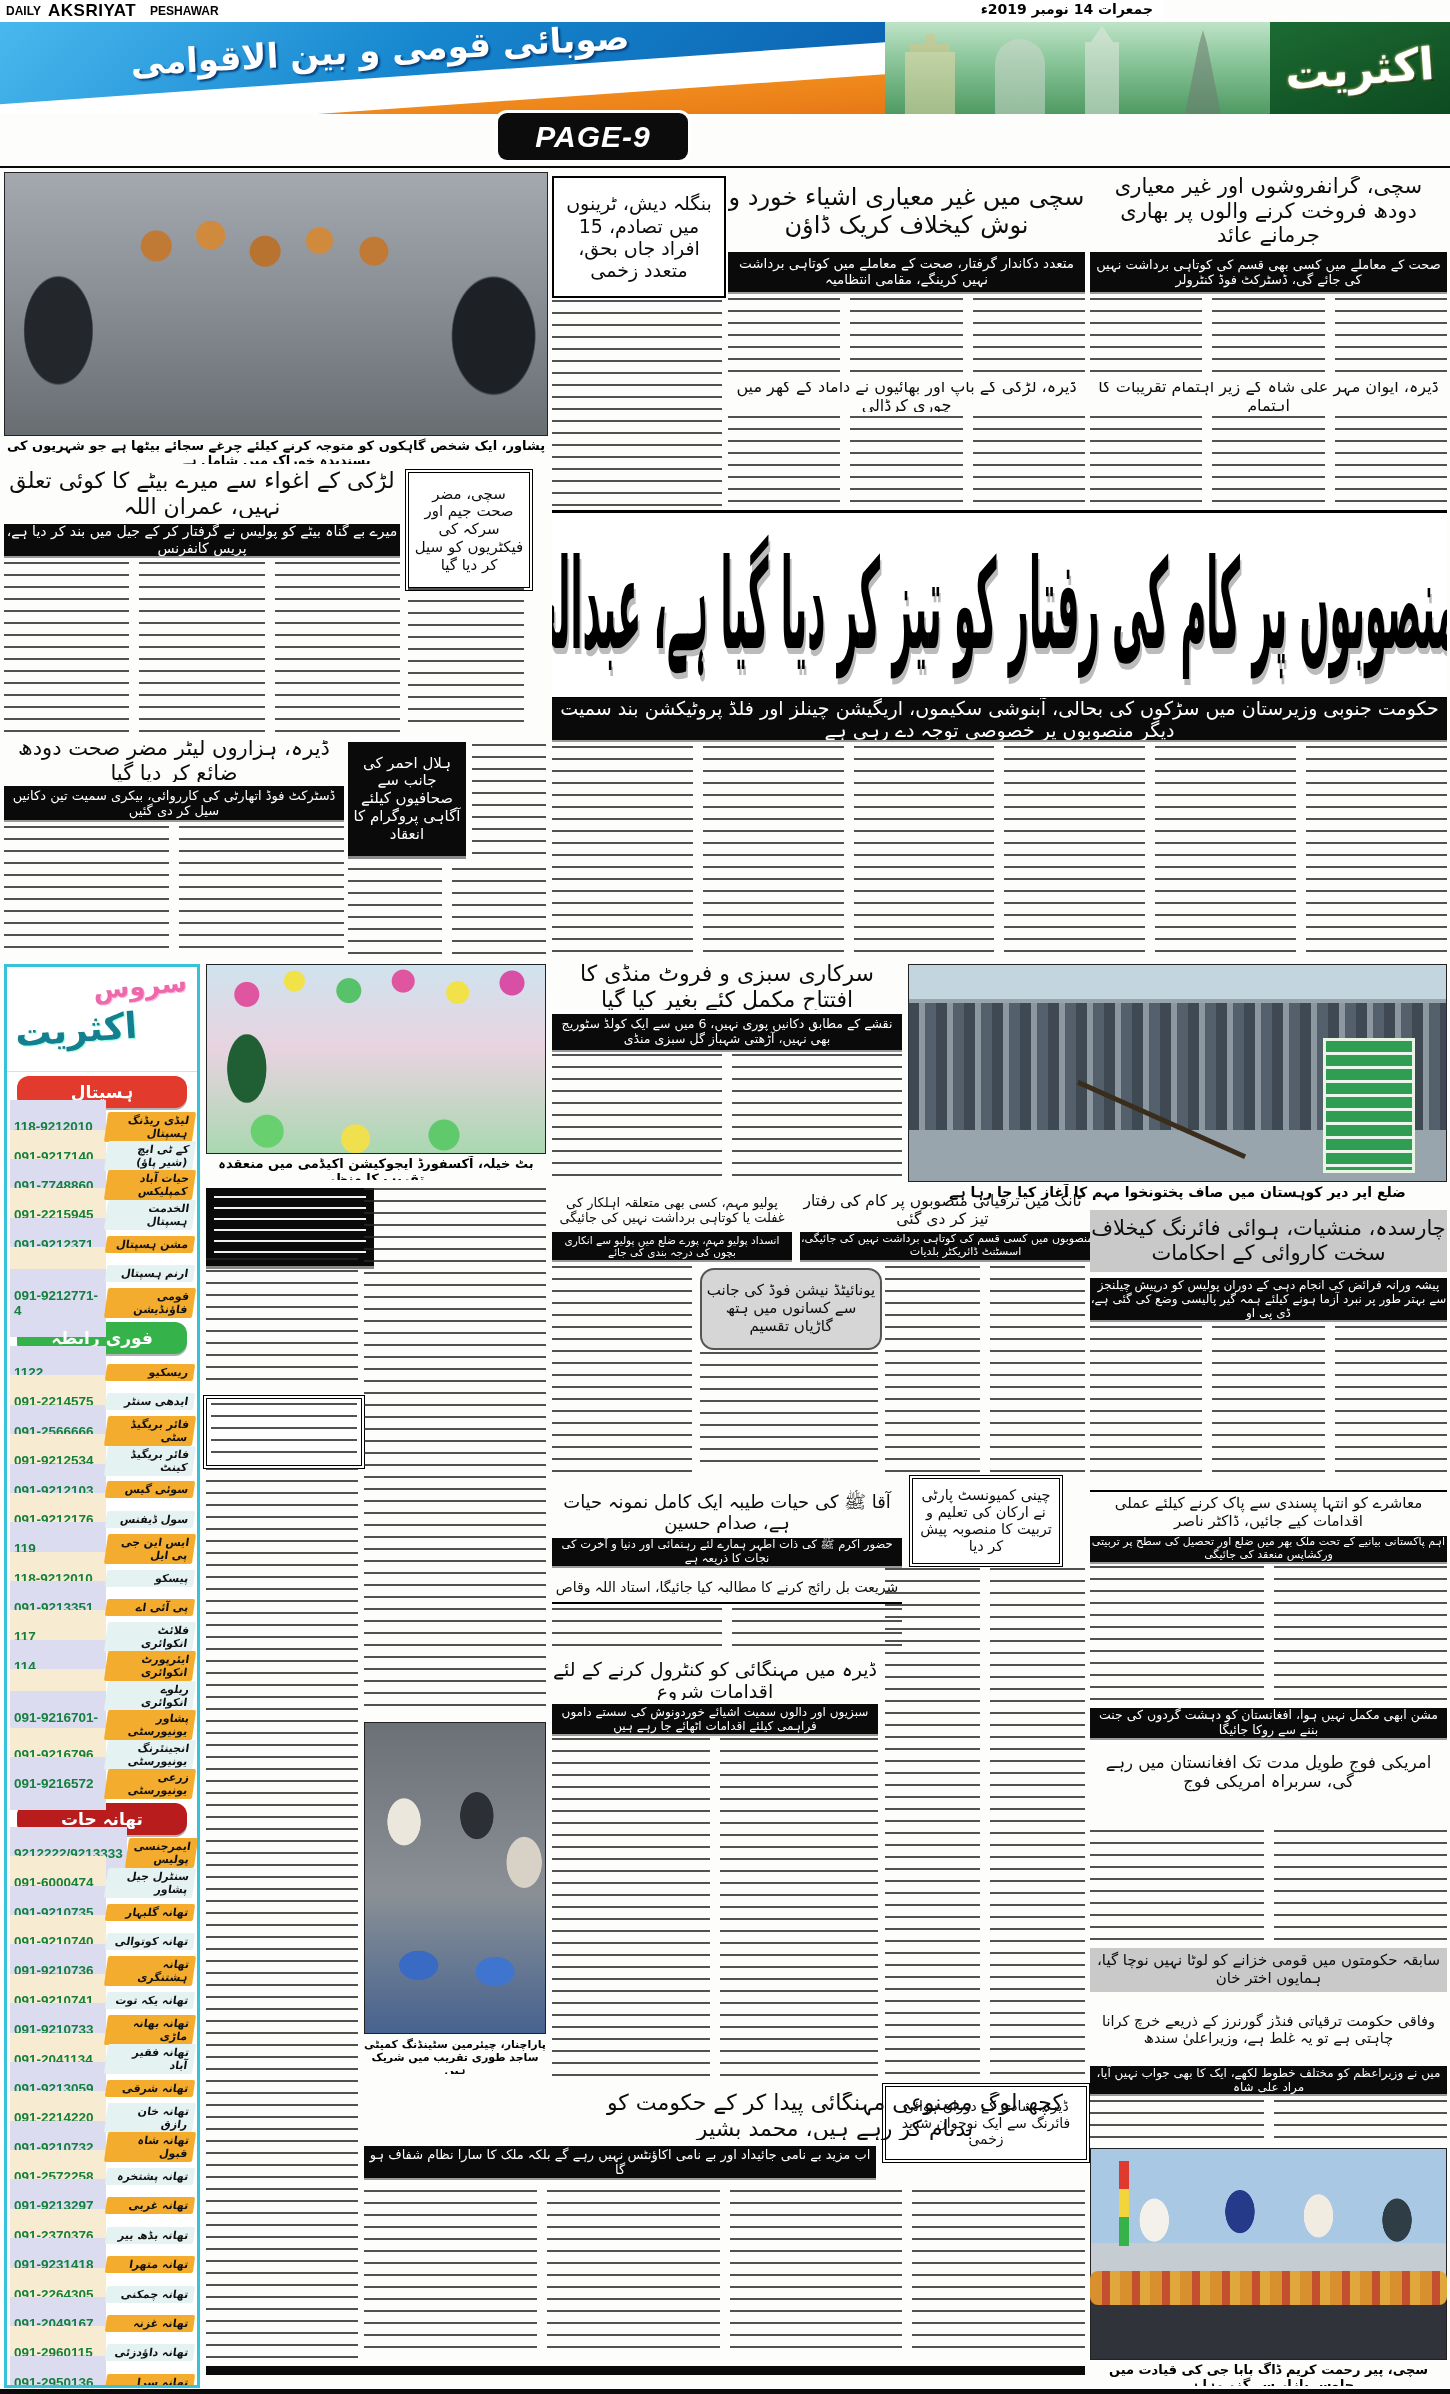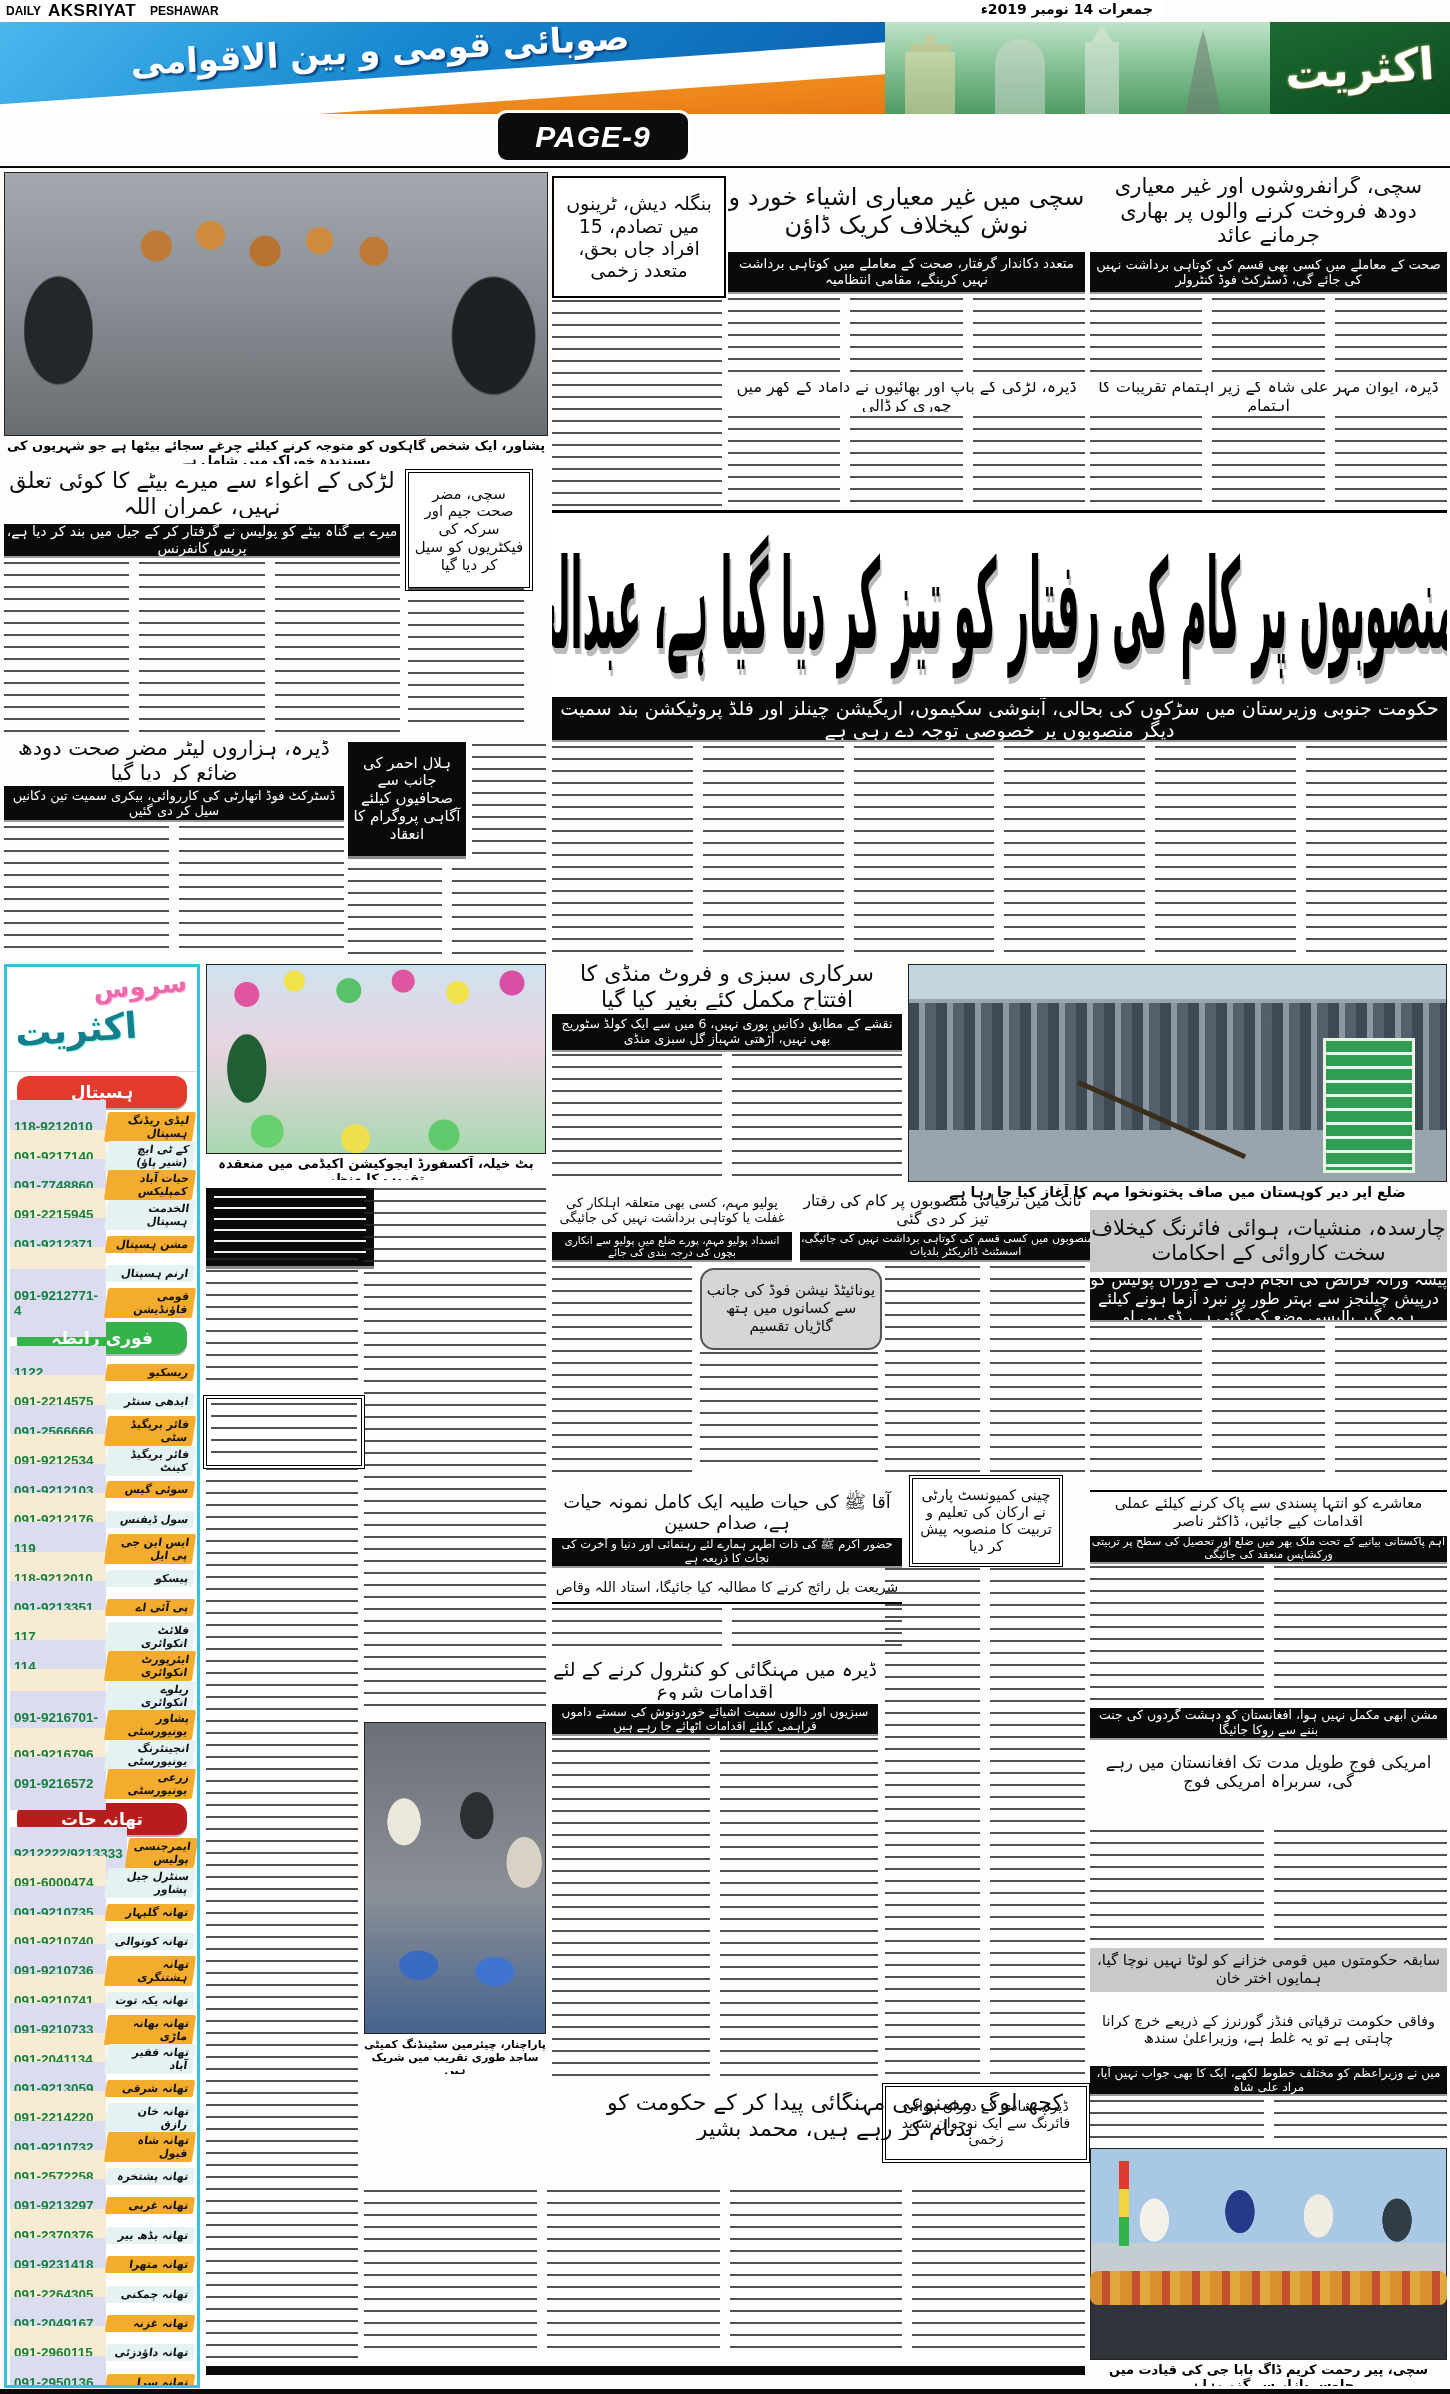--- a/index.html
+++ b/index.html
@@ -425,21 +425,21 @@
 <div class="abs roundbox ur hd" style="left:700px;top:1268px;width:170px;height:70px;font-size:15px">یونائیٹڈ نیشن فوڈ کی جانب سے کسانوں میں ہتھ گاڑیاں تقسیم</div>
 <div class="abs cols" style="left:700px;top:1352px;width:178px;height:120px">
       <div class="col tx"></div>
     </div>
 <div class="abs cols" style="left:885px;top:1266px;width:200px;height:206px">
       <div class="col tx"></div>
       <div class="col tx"></div>
     </div>
 
 <div class="abs grayhd ur hd" style="left:1090px;top:1210px;width:357px;height:62px;font-size:21px">چارسدہ، منشیات، ہوائی فائرنگ کیخلاف سخت کاروائی کے احکامات</div>
-<div class="abs bar ur hd" style="left:1090px;top:1278px;width:357px;height:42px;font-size:16px">پیشہ ورانہ فرائض کی انجام دہی کے دوران پولیس کو درپیش چیلنجز سے بہتر طور پر نبرد آزما ہونے کیلئے ہمہ گیر پالیسی وضع کی گئی ہے، ڈی پی او</div>
+<div class="abs bar ur hd" style="left:1090px;top:1278px;width:357px;height:42px;font-size:12px">پیشہ ورانہ فرائض کی انجام دہی کے دوران پولیس کو درپیش چیلنجز سے بہتر طور پر نبرد آزما ہونے کیلئے ہمہ گیر پالیسی وضع کی گئی ہے، ڈی پی او</div>
 <div class="abs cols" style="left:1090px;top:1326px;width:357px;height:146px">
       <div class="col tx"></div>
       <div class="col tx"></div>
       <div class="col tx"></div>
     </div>
 
 <div class="abs ur hd" style="left:552px;top:1490px;width:350px;height:44px;font-size:18px">آقا ﷺ کی حیات طیبہ ایک کامل نمونہ حیات ہے، صدام حسین</div>
 <div class="abs bar ur hd" style="left:552px;top:1538px;width:350px;height:28px;font-size:11.5px">حضور اکرم ﷺ کی ذات اطہر ہمارے لئے رہنمائی اور دنیا و آخرت کی نجات کا ذریعہ ہے</div>
 <div class="abs ur hd" style="left:552px;top:1572px;width:350px;height:30px;font-size:14px;border-bottom:2px solid #000">شریعت بل رائج کرنے کا مطالبہ کیا جائیگا، استاد اللہ وقاص</div>
 <div class="abs cols" style="left:552px;top:1608px;width:350px;height:46px">
@@ -487,20 +487,21 @@
   background:
    radial-gradient(ellipse 34px 48px at 22% 32%,#ece7dd 0 48%,transparent 50%),
    radial-gradient(ellipse 34px 48px at 62% 30%,#2c2f33 0 48%,transparent 50%),
    radial-gradient(ellipse 36px 52px at 88% 45%,#d8d2c6 0 48%,transparent 50%),
    radial-gradient(ellipse 40px 30px at 30% 78%,#3a6bc4 0 48%,transparent 50%),
    radial-gradient(ellipse 40px 30px at 72% 80%,#3f74cf 0 48%,transparent 50%),
    linear-gradient(180deg,#6a7076 0%,#8a9096 55%,#46628f 100%);"></div>
 <div class="abs cap ur" style="left:364px;top:2038px;width:182px;height:36px;font-size:11px">پاراچنار، چیئرمین سٹینڈنگ کمیٹی ساجد طوری تقریب میں شریک ہیں</div>
 
 <div class="abs ur hd" style="left:585px;top:2092px;width:500px;height:48px;font-size:22px">کچھ لوگ مصنوعی مہنگائی پیدا کر کے حکومت کو بدنام کر رہے ہیں، محمد بشیر</div>
+<div class="abs bar ur hd" style="left:364px;top:2146px;width:512px;height:32px;font-size:13px">اب مزید بے نامی جائیداد اور بے نامی اکاؤنٹس نہیں رہے گے بلکہ ملک کا سارا نظام شفاف ہو گا</div>
 <div class="abs cols" style="left:364px;top:2190px;width:721px;height:168px">
       <div class="col tx"></div>
       <div class="col tx"></div>
       <div class="col tx"></div>
       <div class="col tx"></div>
     </div>
 
 <div class="abs photo" style="left:1090px;top:2148px;width:357px;height:212px;overflow:hidden;
   background:
    radial-gradient(ellipse 30px 44px at 18% 34%,#f4f1ea 0 48%,transparent 50%),

